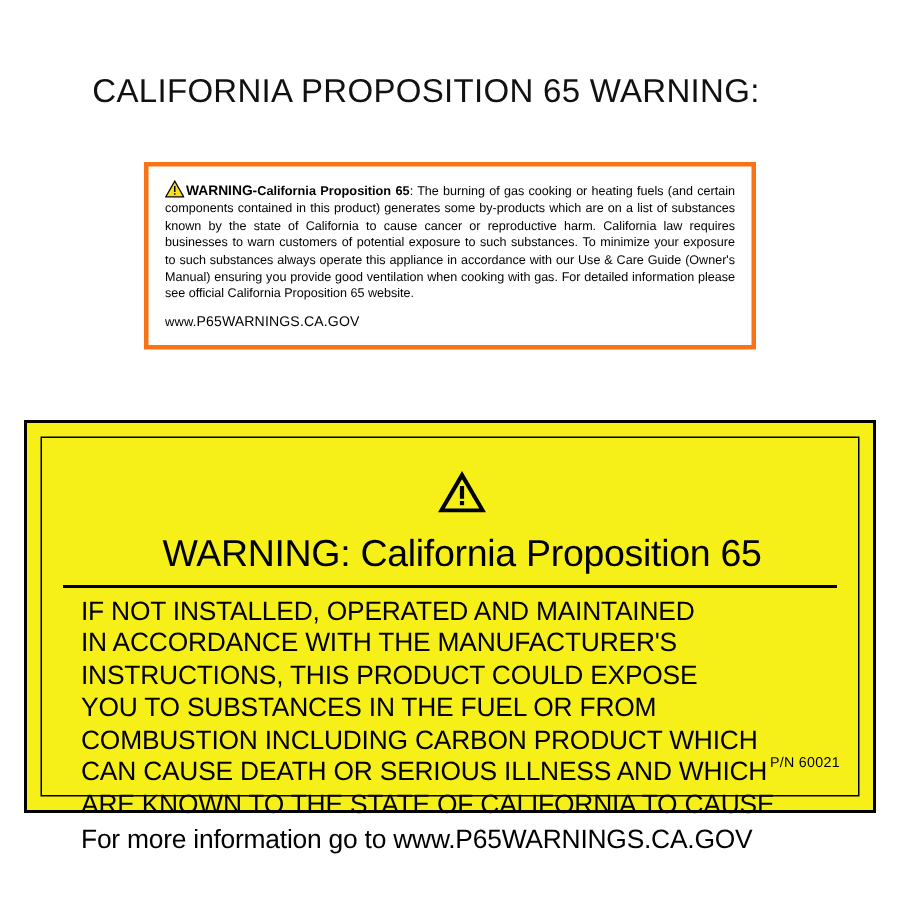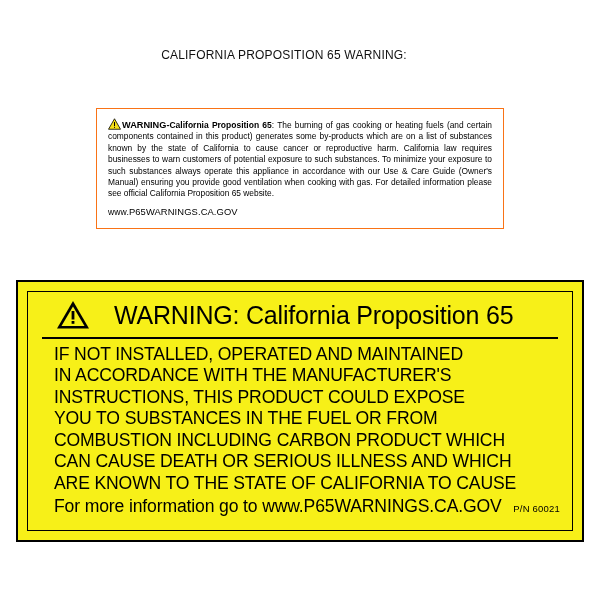--- a/index.html
+++ b/index.html
@@ -21,34 +21,34 @@
     box-sizing: border-box;
   }
 
   
   .main-heading {
     position: absolute;
     left: 0;
     top: 48px;
     width: 568px;
     text-align: center;
-    font-size: 12px;
+    font-size: 22px;
     letter-spacing: 0.2px;
     font-weight: 400;
     color: #111;
   }
 
   
   .small-label {
     position: absolute;
     left: 96px;
     top: 108px;
     width: 408px;
     box-sizing: border-box;
-    border: 1px solid #f97316;
+    border: 3px solid #f97316;
     background: #ffffff;
     padding: 9px 11px 10px 11px;
   }
   .small-body {
     font-size: 8.4px;
     line-height: 11.4px;
     text-align: justify;
     color: #000;
   }
   .tri-small {
@@ -94,23 +94,24 @@
     top: 9px;
     right: 9px;
     bottom: 9px;
     border: 1.5px solid #000;
     box-sizing: border-box;
     padding: 8px 12px 6px 12px;
   }
   .yl-title-row {
     display: flex;
     align-items: center;
-    gap: 24px;
+    gap: 12px;
     padding-left: 16px;
-    margin-top: 0;
+    margin-top: 13px;
+    flex-direction: column;
   }
   .tri-big {
     flex: 0 0 auto;
     width: 34px;
     height: 30px;
   }
   .tri-big svg { display: block; }
   .yl-title {
     font-size: 25px;
     line-height: 28px;

